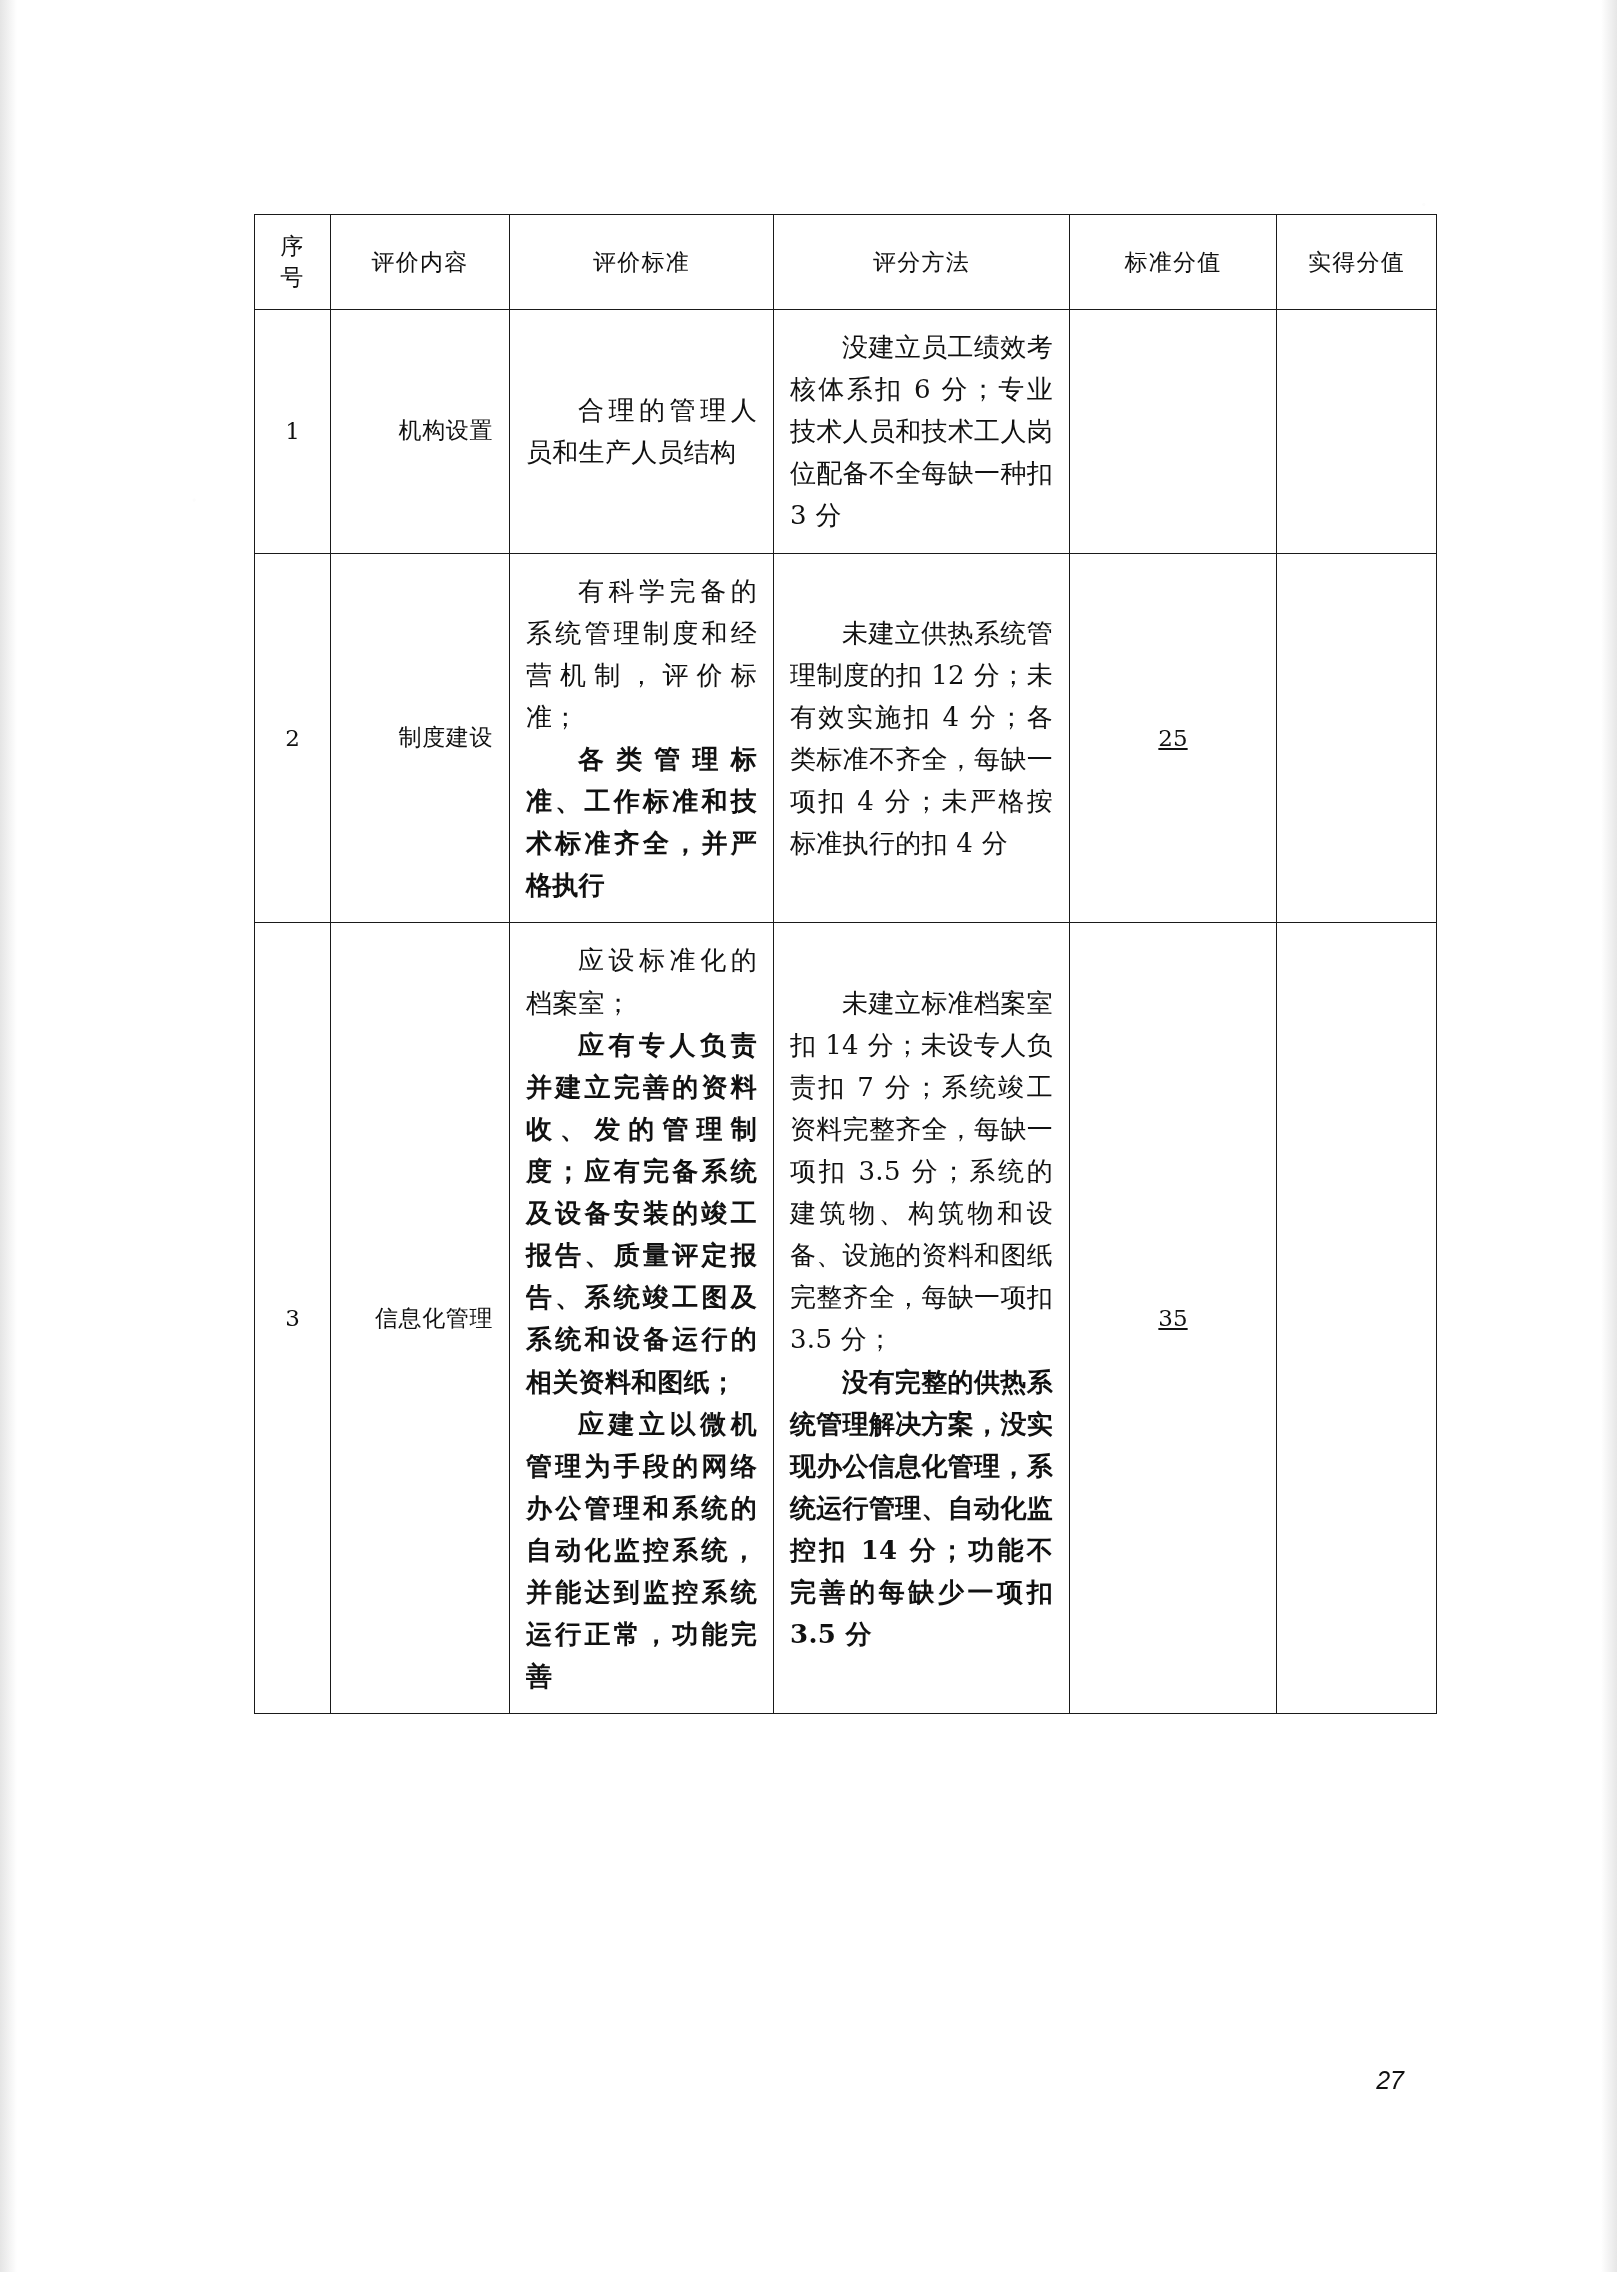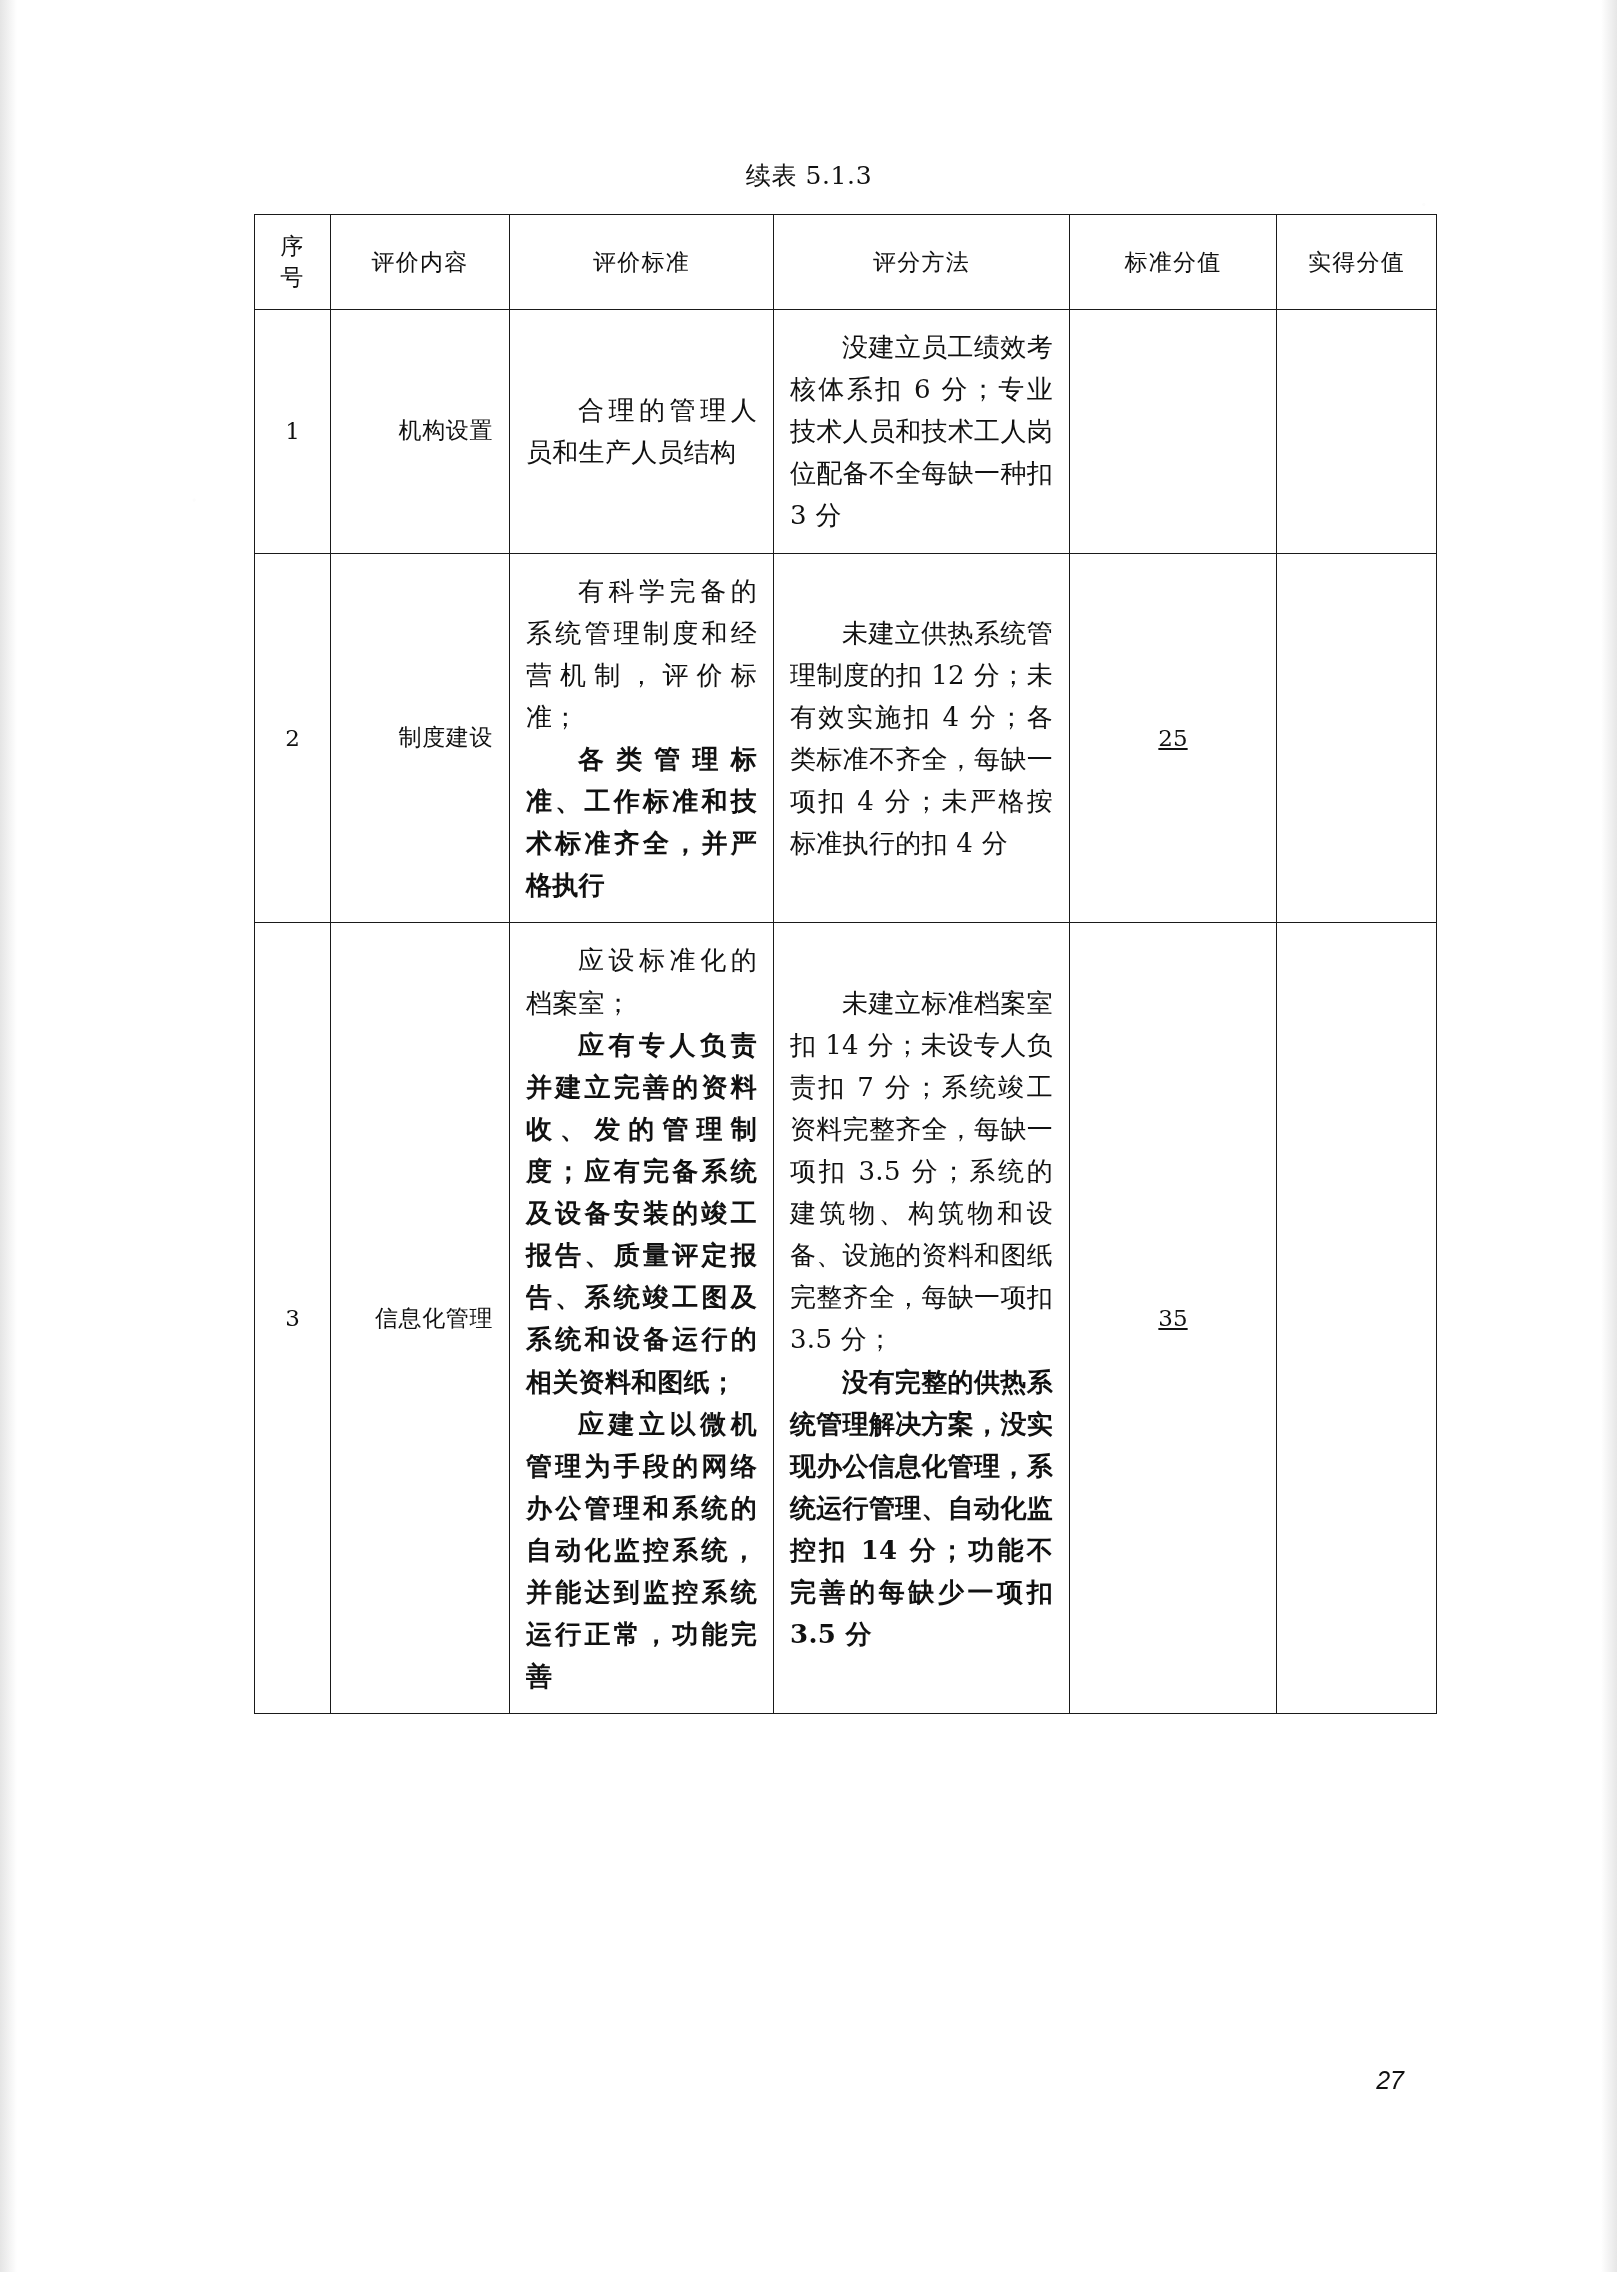--- a/index.html
+++ b/index.html
@@ -144,21 +144,20 @@
   }
 </style>
 </head>
 <body>
 
 <div class="page">
   <div class="page-edge-left"></div>
   <div class="page-edge-right"></div>
 
 
-  <div class="table-caption">续表 5.1.3</div>
 
   <table class="eval">
     <colgroup>
       <col class="c-no">
       <col class="c-item">
       <col class="c-std">
       <col class="c-meth">
       <col class="c-score">
       <col class="c-act">
     </colgroup>

